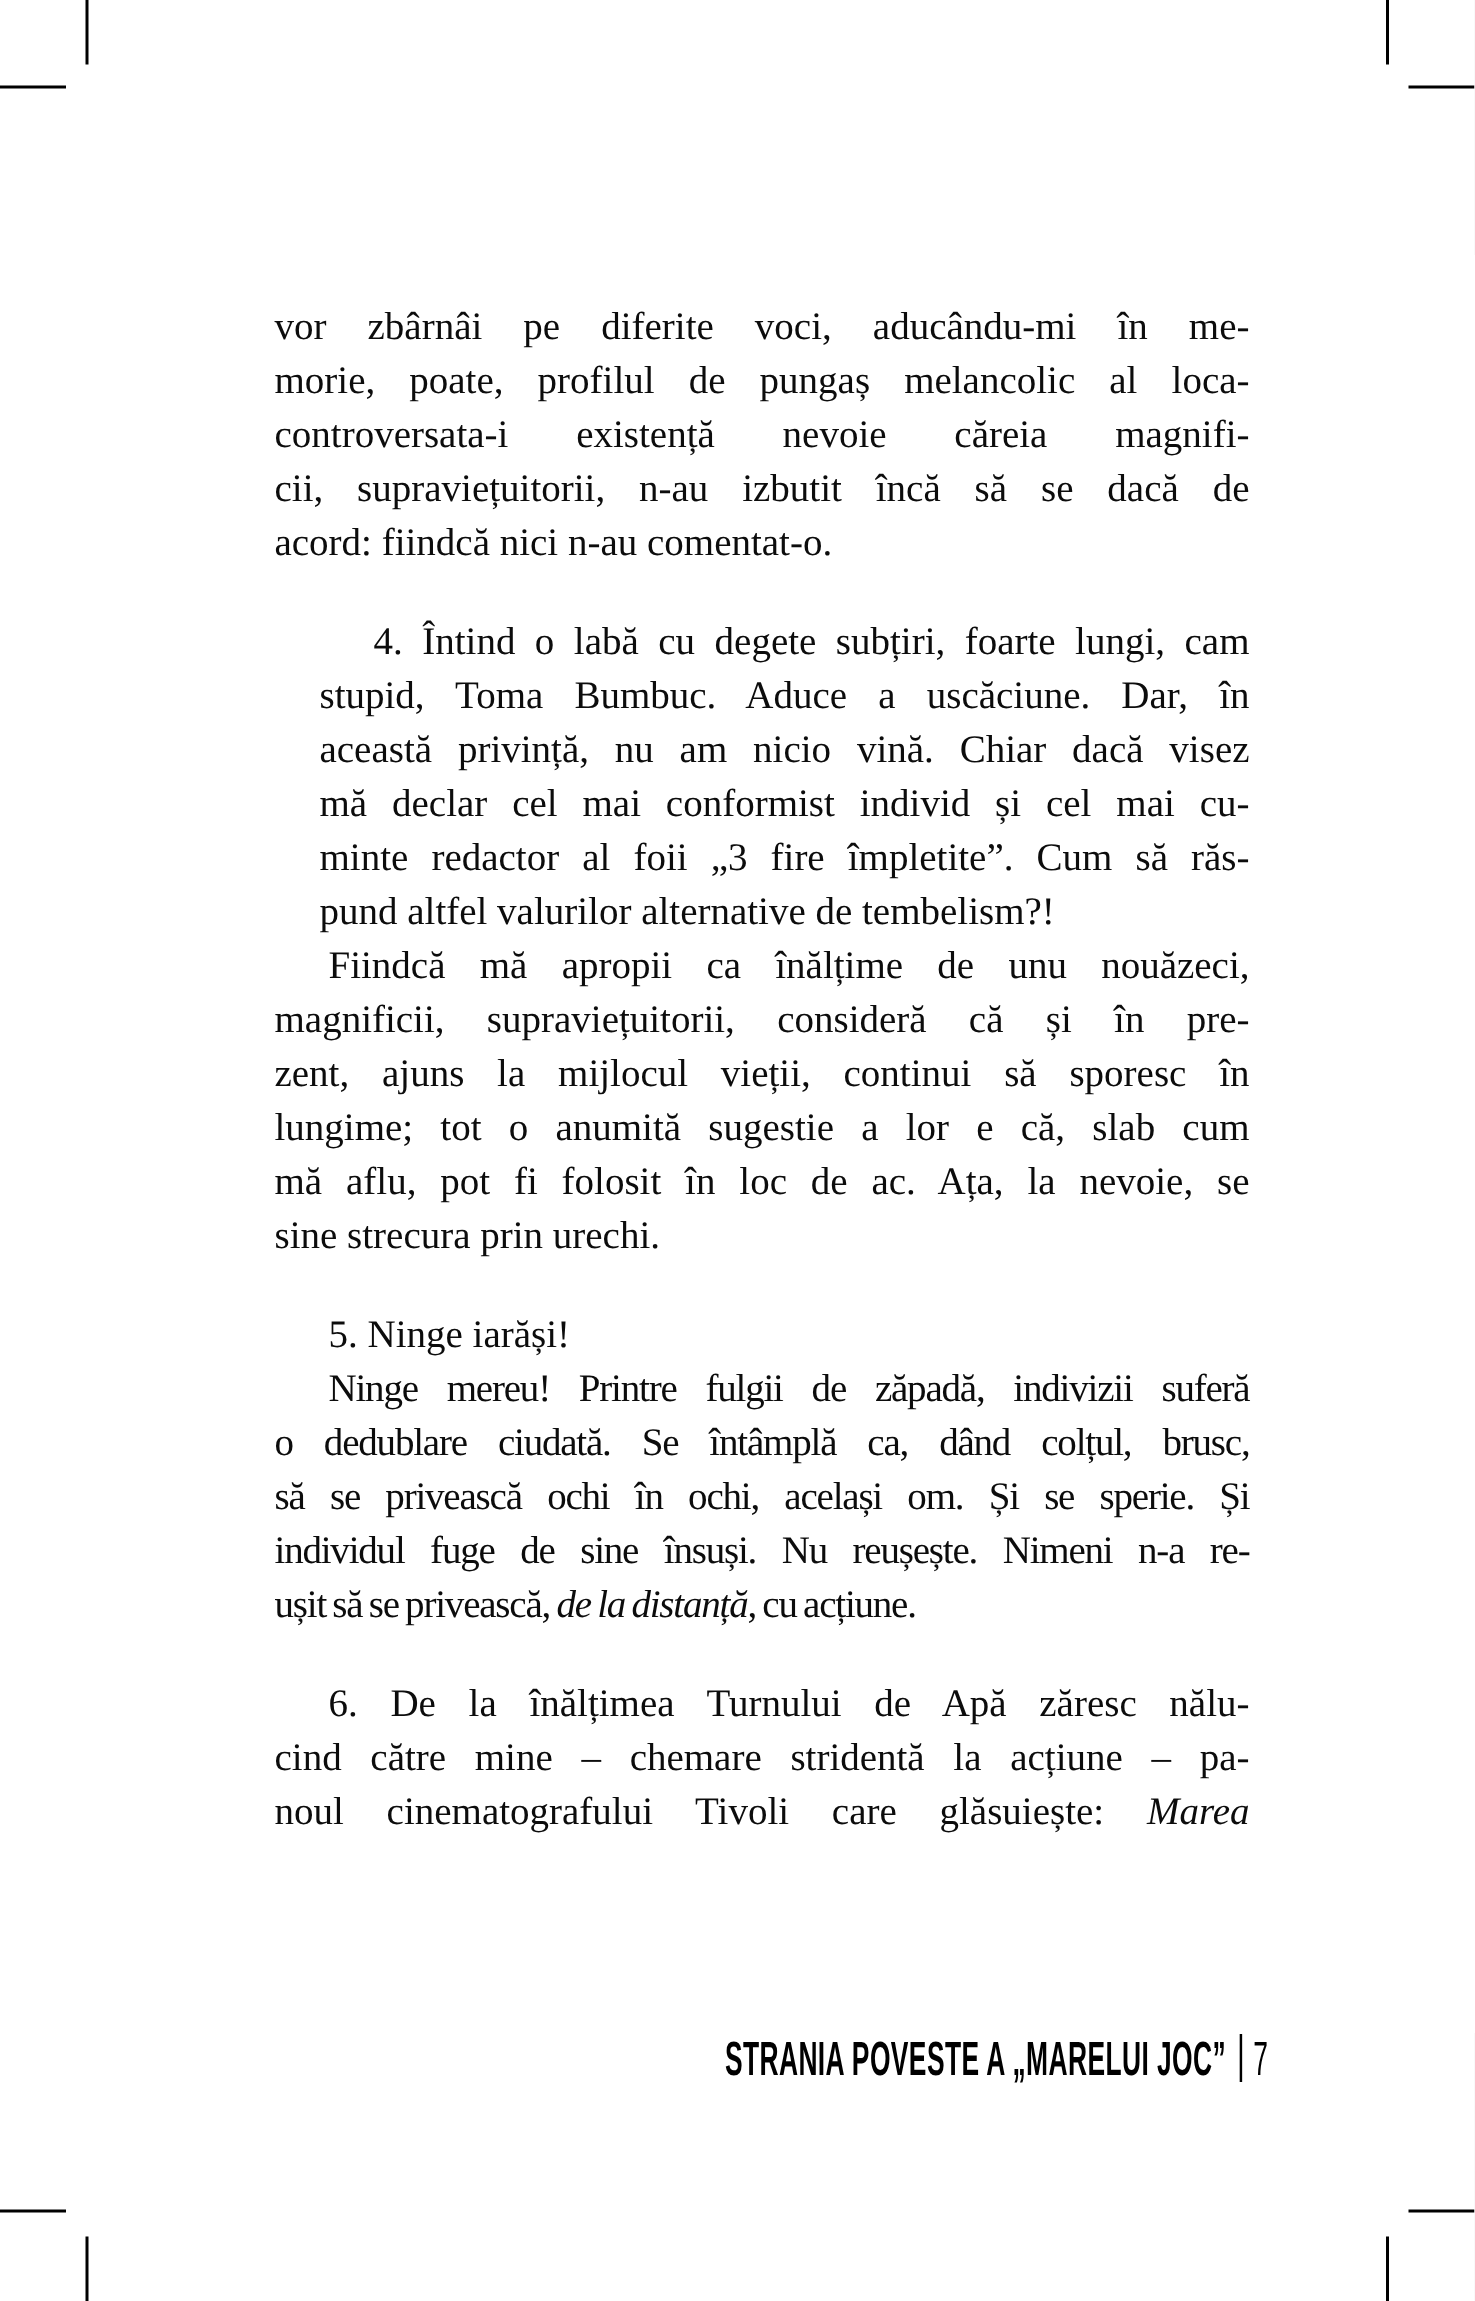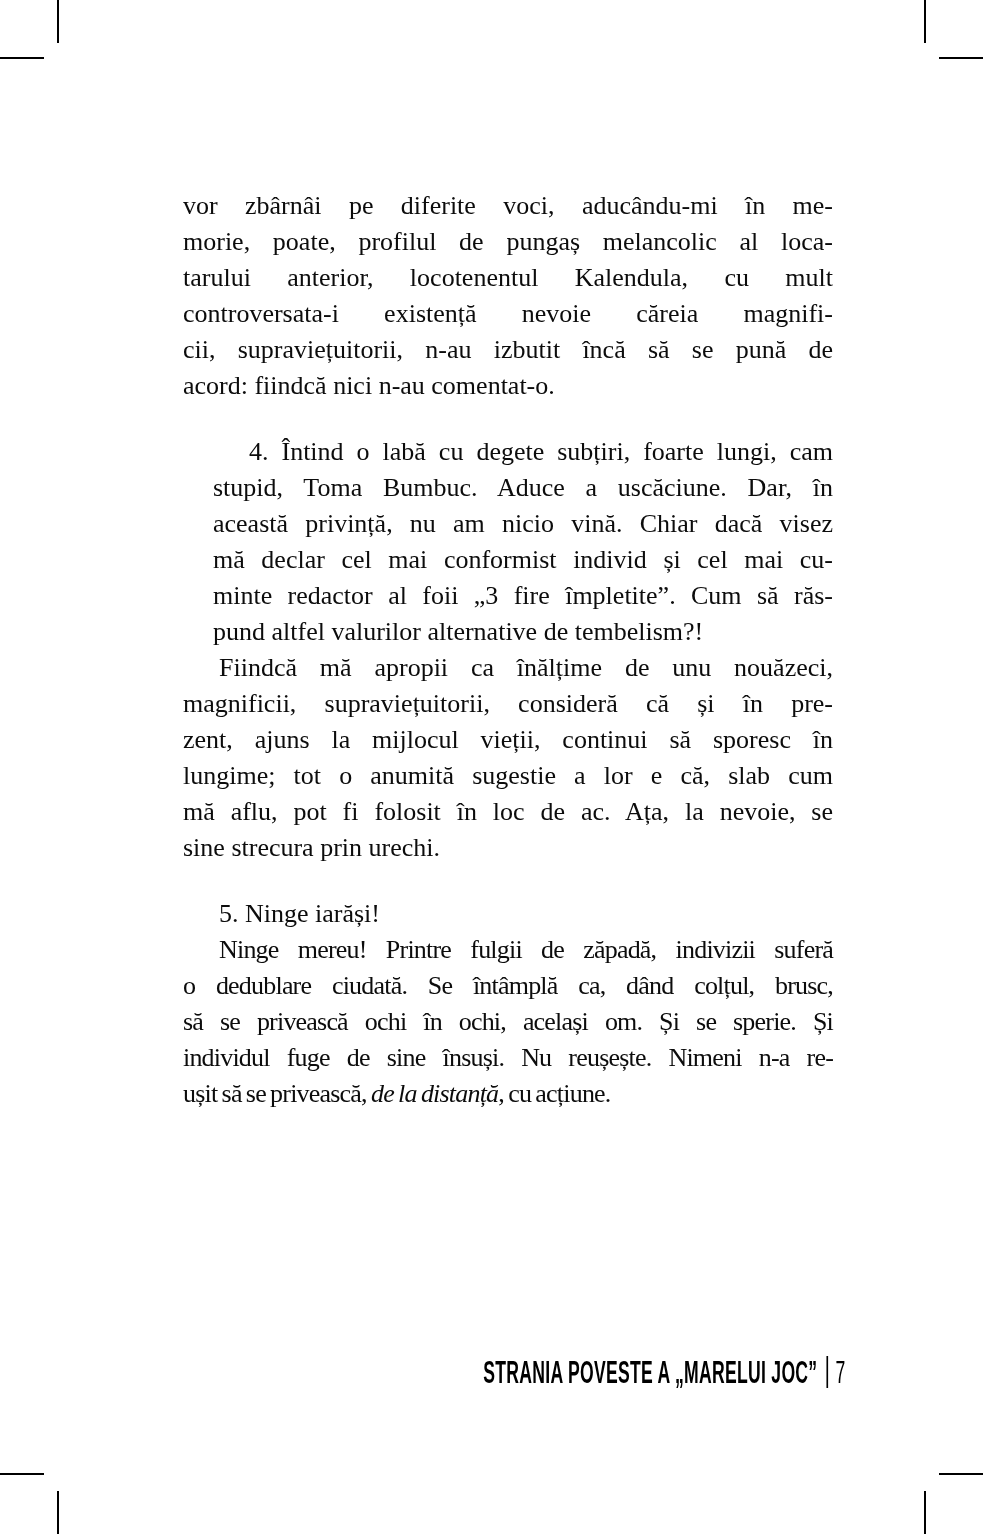--- a/index.html
+++ b/index.html
@@ -15,21 +15,21 @@
   }
   
   .mark { position: absolute; background: #000000; }
   .mark.v { width: 2px; height: 43px; }
   .mark.h { width: 44px; height: 2px; }
 
   
   .text-block {
     position: absolute;
     left: 183px;
-    top: 188px;
+    top: 200px;
     width: 650px;
     font-size: 26px;
     line-height: 36px;
   }
   .paragraph { margin: 0; }
   .line { text-align: justify; text-align-last: justify; }
   .line.left { text-align: right; text-align-last: left; }
   .line.indent { text-indent: 36px; }
   .line.tight { letter-spacing: -0.8px; word-spacing: -1.5px; }
   .line em { font-style: italic; }
@@ -77,23 +77,22 @@
   <div class="mark h" style="left:939px; top:57px;"></div>
   <div class="mark h" style="left:0;     top:1473px;"></div>
   <div class="mark v" style="left:57px;  top:1491px;"></div>
   <div class="mark h" style="left:939px; top:1473px;"></div>
   <div class="mark v" style="left:924px; top:1491px;"></div>
 
   <main class="text-block">
       <div class="paragraph">
         <div class="line just"><span>vor zbârnâi pe diferite voci, aducându-mi în me-</span></div>
         <div class="line just"><span>morie, poate, profilul de pungaș melancolic al loca-</span></div>
-        <div class="line just"><span>tarului anterior, locotenentul Kalendula, cu mult</span></div>
         <div class="line just"><span>controversata-i existență nevoie căreia magnifi-</span></div>
-        <div class="line just"><span>cii, supraviețuitorii, n-au izbutit încă să se pună de</span></div>
+        <div class="line just"><span>cii, supraviețuitorii, n-au izbutit încă să se dacă de</span></div>
         <div class="line left"><span>acord: fiindcă nici n-au comentat-o.</span></div>
       </div>
       <div class="paragraph" style="margin-top: 30px; margin-left: 30px;">
         <div class="line just indent"><span>4. Întind o labă cu degete subțiri, foarte lungi, cam</span></div>
         <div class="line just"><span>stupid, Toma Bumbuc. Aduce a uscăciune. Dar, în</span></div>
         <div class="line just"><span>această privință, nu am nicio vină. Chiar dacă visez</span></div>
         <div class="line just"><span>mă declar cel mai conformist individ și cel mai cu-</span></div>
         <div class="line just"><span>minte redactor al foii „3 fire împletite”. Cum să răs-</span></div>
         <div class="line left"><span>pund altfel valurilor alternative de tembelism?!</span></div>
       </div>
@@ -108,20 +107,25 @@
       <div class="paragraph" style="margin-top: 30px;">
         <div class="line left indent"><span>5. Ninge iarăși!</span></div>
       </div>
       <div class="paragraph">
         <div class="line just tight indent"><span>Ninge mereu! Printre fulgii de zăpadă, indivizii suferă</span></div>
         <div class="line just tight"><span>o dedublare ciudată. Se întâmplă ca, dând colțul, brusc,</span></div>
         <div class="line just tight"><span>să se privească ochi în ochi, același om. Și se sperie. Și</span></div>
         <div class="line just tight"><span>individul fuge de sine însuși. Nu reușește. Nimeni n-a re-</span></div>
         <div class="line left tight"><span>ușit să se privească, </span><em>de la distanță</em><span>, cu acțiune.</span></div>
       </div>
+      <div class="paragraph" style="margin-top: 30px;">
+        <div class="line just indent"><span>6. De la înălțimea Turnului de Apă zăresc nălu-</span></div>
+        <div class="line just"><span>cind către mine – chemare stridentă la acțiune – pa-</span></div>
+        <div class="line just"><span>noul cinematografului Tivoli care glăsuiește: </span><em>Marea</em></div>
+      </div>
     </main>
 
   <div class="running-footer">
     <span class="running-title">STRANIA POVESTE A „MARELUI JOC”</span>
     <span class="footer-separator"></span>
     <span class="page-number">7</span>
   </div>
 
 </div>
 

